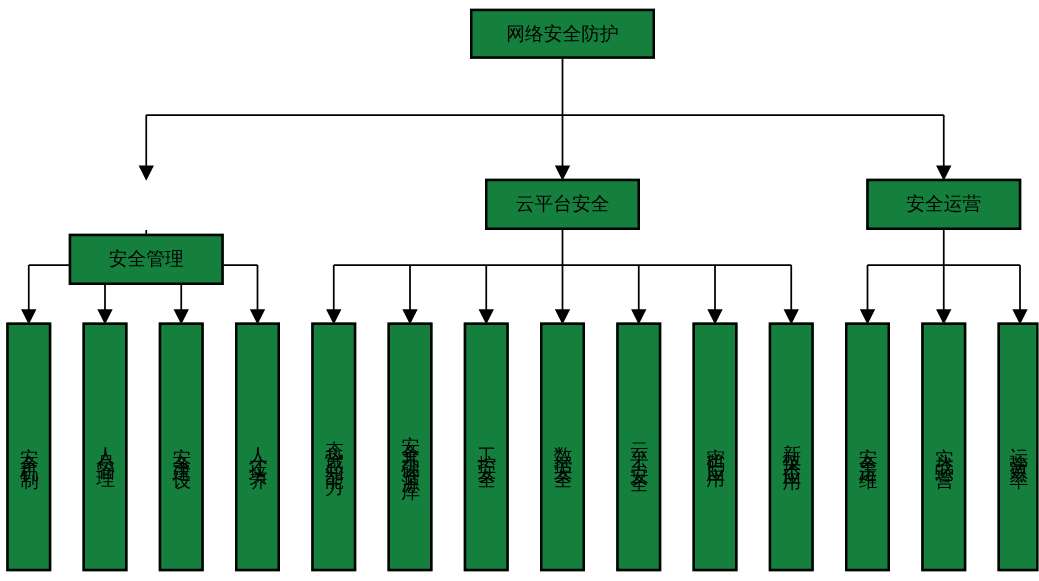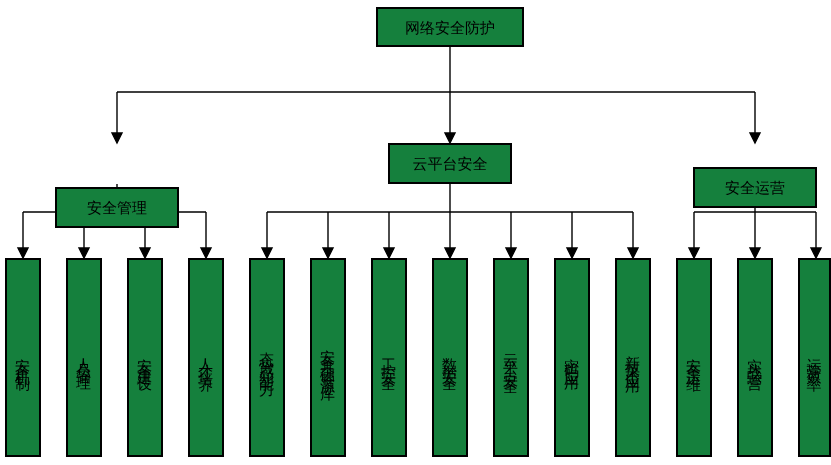--- a/index.html
+++ b/index.html
@@ -87,21 +87,21 @@
   <div class="node" style="left:376px;top:7px;width:148px;height:40px;">
     <span>网络安全防护</span>
   </div>
 
   <div class="node" style="left:55px;top:143px;width:124px;height:41px;margin-top:44px;">
     <span>安全管理</span>
   </div>
   <div class="node" style="left:388px;top:143px;width:124px;height:41px;">
     <span>云平台安全</span>
   </div>
-  <div class="node" style="left:693px;top:143px;width:124px;height:41px;margin-top:24px;">
+  <div class="node" style="left:693px;top:143px;width:124px;height:41px;">
     <span>安全运营</span>
   </div>
 
   <div class="node leaf" style="left:5px;top:258px;width:36px;height:199px;">
     <span class="vtext">安全机制</span>
   </div>
   <div class="node leaf" style="left:66px;top:258px;width:36px;height:199px;">
     <span class="vtext">人员管理</span>
   </div>
   <div class="node leaf" style="left:127px;top:258px;width:36px;height:199px;">

